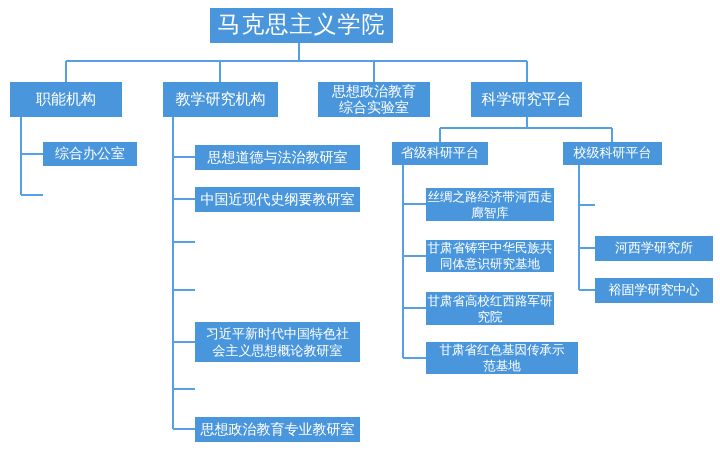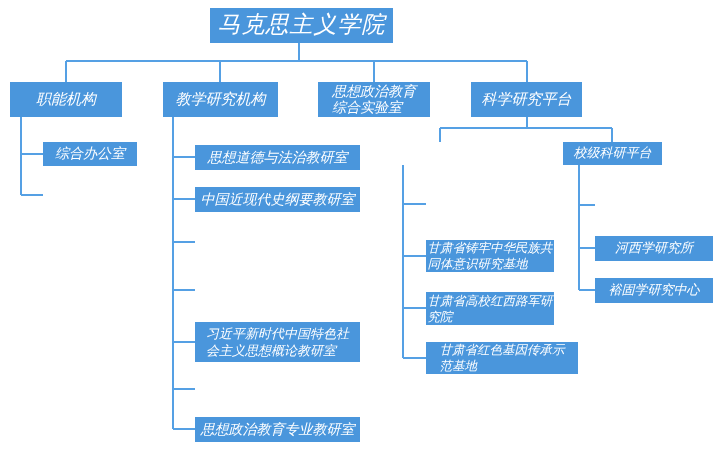--- a/index.html
+++ b/index.html
@@ -17,24 +17,23 @@
     font-family:"Liberation Serif", serif;
   }
   #connectors{position:absolute;left:0;top:0;width:720px;height:458px;}
   #connectors path{stroke:var(--line);stroke-width:2;fill:none;}
   .node{
     position:absolute;
     box-sizing:border-box;
     background:var(--fill);
     color:var(--text);
     display:flex;align-items:center;justify-content:center;
-    text-align:left;
+    text-align:center;
     white-space:pre-line;
     line-height:1.25;
-    font-style:italic;
   }
   .root-node{font-size:23px;letter-spacing:1px;}
   .branch{font-size:15px;}
   .branch.two-line{font-size:14px;line-height:16px;}
   .platform{font-size:13px;}
   .leaf-a{font-size:14px;}
   .leaf-b{font-size:14px;}
   .leaf-b.compact{font-size:13px;line-height:17px;}
   .leaf-c{font-size:12.5px;line-height:16px;}
   .leaf-d{font-size:13px;}
@@ -62,22 +61,25 @@
   <div class="node branch" style="left:471px;top:82px;width:111px;height:35px;">科学研究平台</div>
 
   <div class="node leaf-a" style="left:43px;top:142px;width:94px;height:24px;">综合办公室</div>
 
   <div class="node leaf-b" style="left:195px;top:145px;width:165px;height:25px;">思想道德与法治教研室</div>
   <div class="node leaf-b" style="left:195px;top:187px;width:165px;height:25px;">中国近现代史纲要教研室</div>
   <div class="node leaf-b compact" style="left:195px;top:322px;width:165px;height:40px;">习近平新时代中国特色社
 会主义思想概论教研室</div>
   <div class="node leaf-b" style="left:195px;top:417px;width:165px;height:25px;">思想政治教育专业教研室</div>
 
+  <div class="node platform" style="left:392px;top:142px;width:96px;height:23px;">省级科研平台</div>
   <div class="node platform" style="left:563px;top:142px;width:99px;height:23px;">校级科研平台</div>
 
+  <div class="node leaf-c" style="left:426px;top:188px;width:128px;height:33px;">丝绸之路经济带河西走
+廊智库</div>
   <div class="node leaf-c" style="left:426px;top:240px;width:128px;height:32px;">甘肃省铸牢中华民族共
 同体意识研究基地</div>
   <div class="node leaf-c" style="left:426px;top:292px;width:128px;height:33px;">甘肃省高校红西路军研
 究院</div>
   <div class="node leaf-c" style="left:426px;top:342px;width:152px;height:32px;">甘肃省红色基因传承示
 范基地</div>
 
   <div class="node leaf-d" style="left:595px;top:236px;width:118px;height:25px;">河西学研究所</div>
   <div class="node leaf-d" style="left:595px;top:278px;width:118px;height:25px;">裕固学研究中心</div>
 

